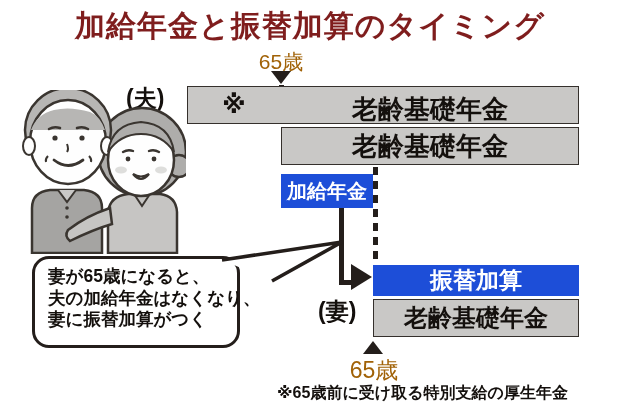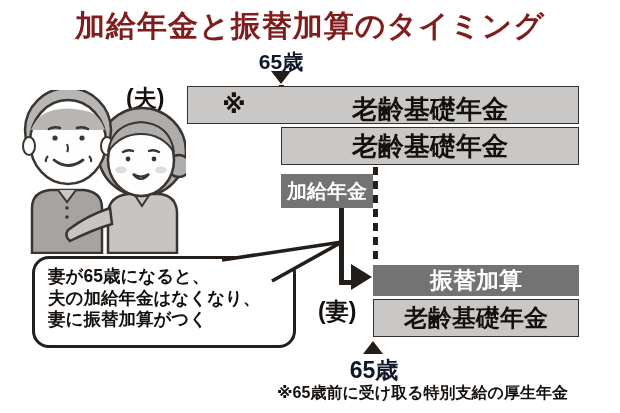--- a/index.html
+++ b/index.html
@@ -18,21 +18,21 @@
   .center{text-align:center;}
 
   .title{
     left:0;top:6px;width:620px;
     font-size:30px;font-weight:bold;
     text-align:center;letter-spacing:1px;
     color:#7f1d1d;
   }
 
   .age-label{
-    font-size:21px;font-weight:bold;color:#0f172a;
+    font-size:21px;font-weight:normal;color:#a16207;
   }
   .tri-down{
     width:0;height:0;
     border-left:10px solid transparent;
     border-right:10px solid transparent;
     border-top:13px solid #241e1b;
   }
   .tri-up{
     width:0;height:0;
     border-left:10px solid transparent;
@@ -45,21 +45,21 @@
     background:#c9c8c6;
     border:1.6px solid #35302c;
     display:flex;align-items:center;justify-content:center;
   }
   .bar-label{
     font-weight:bold;color:#14100d;
     white-space:nowrap;
   }
   .bar-black{
     box-sizing:border-box;
-    background:#737373;
+    background:#1d4ed8;
     display:flex;align-items:center;justify-content:center;
   }
   .bar-black .bar-label{color:#ffffff;}
 
   .dashed-v{
     background:repeating-linear-gradient(180deg,#241e1b 0 8px,rgba(0,0,0,0) 8px 14px);
   }
   .solid-v{background:#241e1b;}
   .solid-h{background:#241e1b;}
   .arrow-right{
@@ -71,21 +71,21 @@
 
   .spouse-label{
     font-size:23px;font-weight:bold;color:#14100d;white-space:nowrap;
   }
   .note-mark{
     font-size:24px;font-weight:bold;color:#14100d;
   }
 
   .callout{
     box-sizing:border-box;
-    left:32px;top:256px;width:264px;height:92px;
+    left:32px;top:256px;width:208px;height:92px;
     background:#ffffff;
     border:3.5px solid #241e1b;
     border-radius:17px;
     padding:7px 8px 0 13px;
     z-index:3;
   }
   .callout p{
     margin:0;font-size:17.5px;font-weight:bold;line-height:21.5px;
     color:#14100d;white-space:nowrap;
   }

